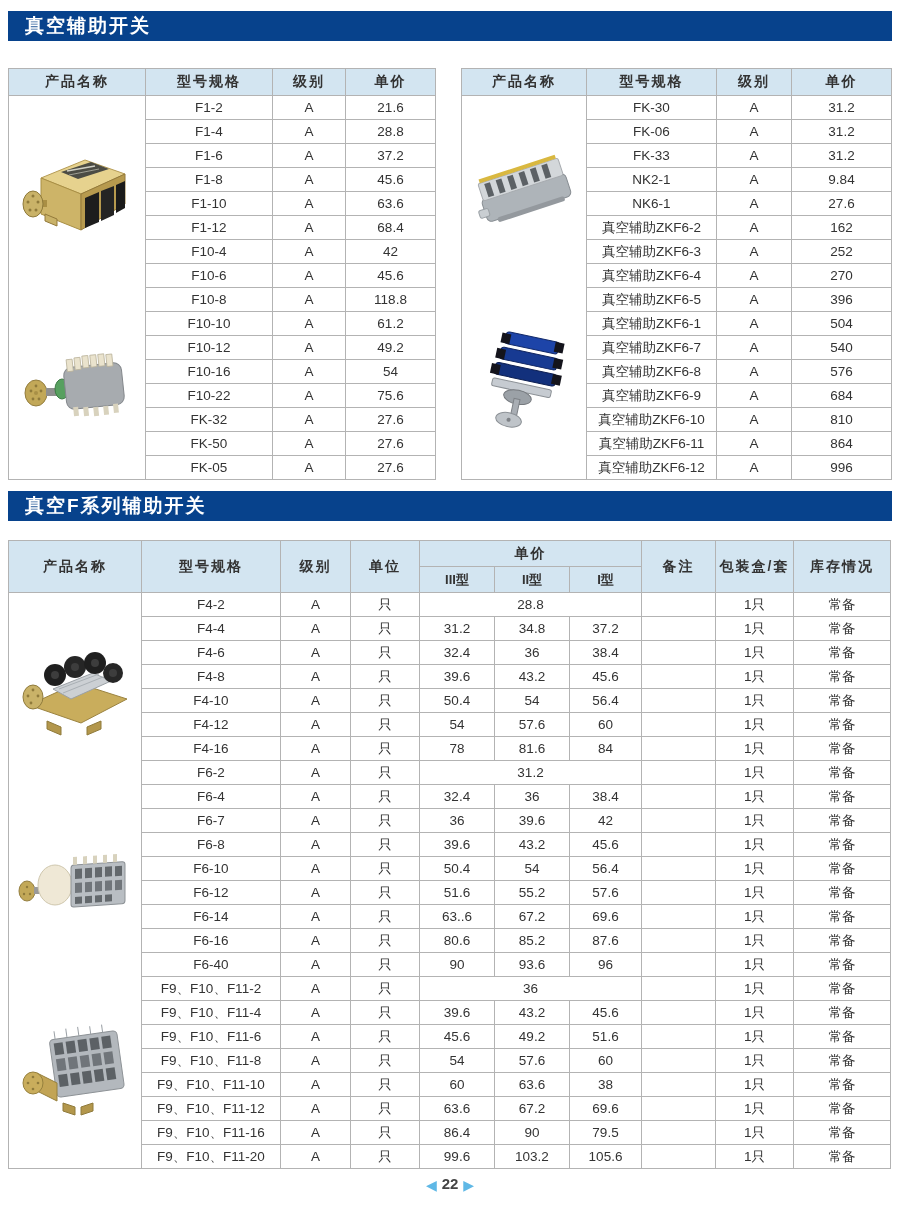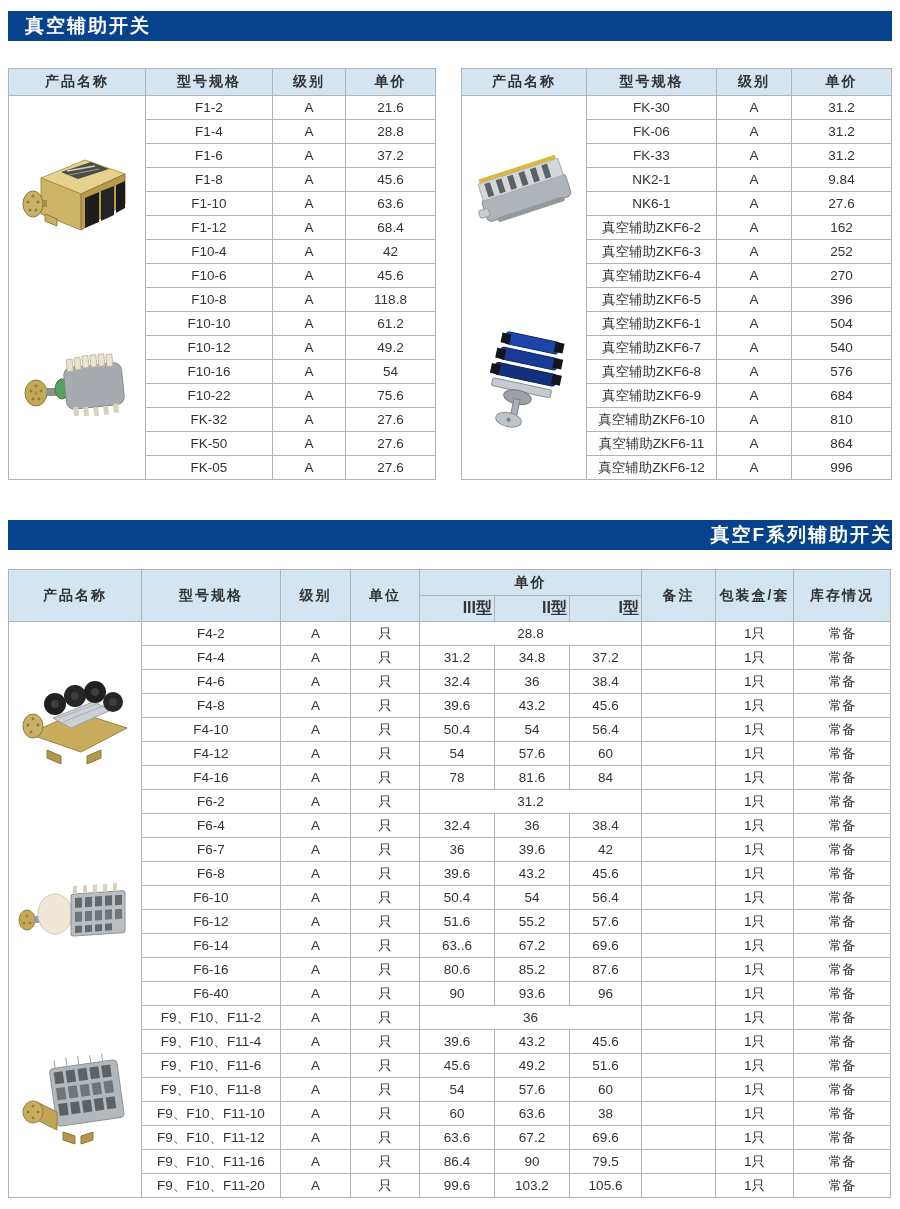--- a/index.html
+++ b/index.html
@@ -20,33 +20,33 @@
     border:1px solid var(--border,#b3b3b3);
     text-align:center; vertical-align:middle;
     font-size:13.5px; height:24px; padding:0 2px;
     overflow:hidden; white-space:nowrap;
   }
   th {
     background:var(--header_bg,#d3e5f1);
     font-weight:bold; font-size:14px; height:27px; letter-spacing:2px;
   }
   .big th { height:26px; }
-  .big th.sub { font-size:16px; letter-spacing:0;text-align:right; }
+  .big th.sub { font-size:13px; letter-spacing:0; }
   td.product-cell { padding:0; vertical-align:middle; }
   .img-stack {
     display:flex; flex-direction:column;
     justify-content:space-around; align-items:center; width:100%;
   }
   .stack-16 { height:382px; }
   .stack-24 { height:570px; }
-  .section2-bar { margin-top:40px;text-align:right; }
+  .section2-bar { margin-top:11px; }
   .big-wrap { margin:19px 10px 0 8px; }
   .footer { margin-top:6px; text-align:center; }
   .footer .chev { color:var(--chevron,#5fb8e6); font-size:14px; vertical-align:-1px; }
-  .footer .pagenum { font-size:21px; font-weight:bold; color:#444; margin:16px 5px; }
+  .footer .pagenum { font-size:15px; font-weight:bold; color:#444; margin:16px 5px; }
 </style>
 </head>
 <body>
 
 <div class="title-bar">
   <span>真空辅助开关</span>
 </div>
 
 <div class="tables-row">
   <table style="width:427px">

